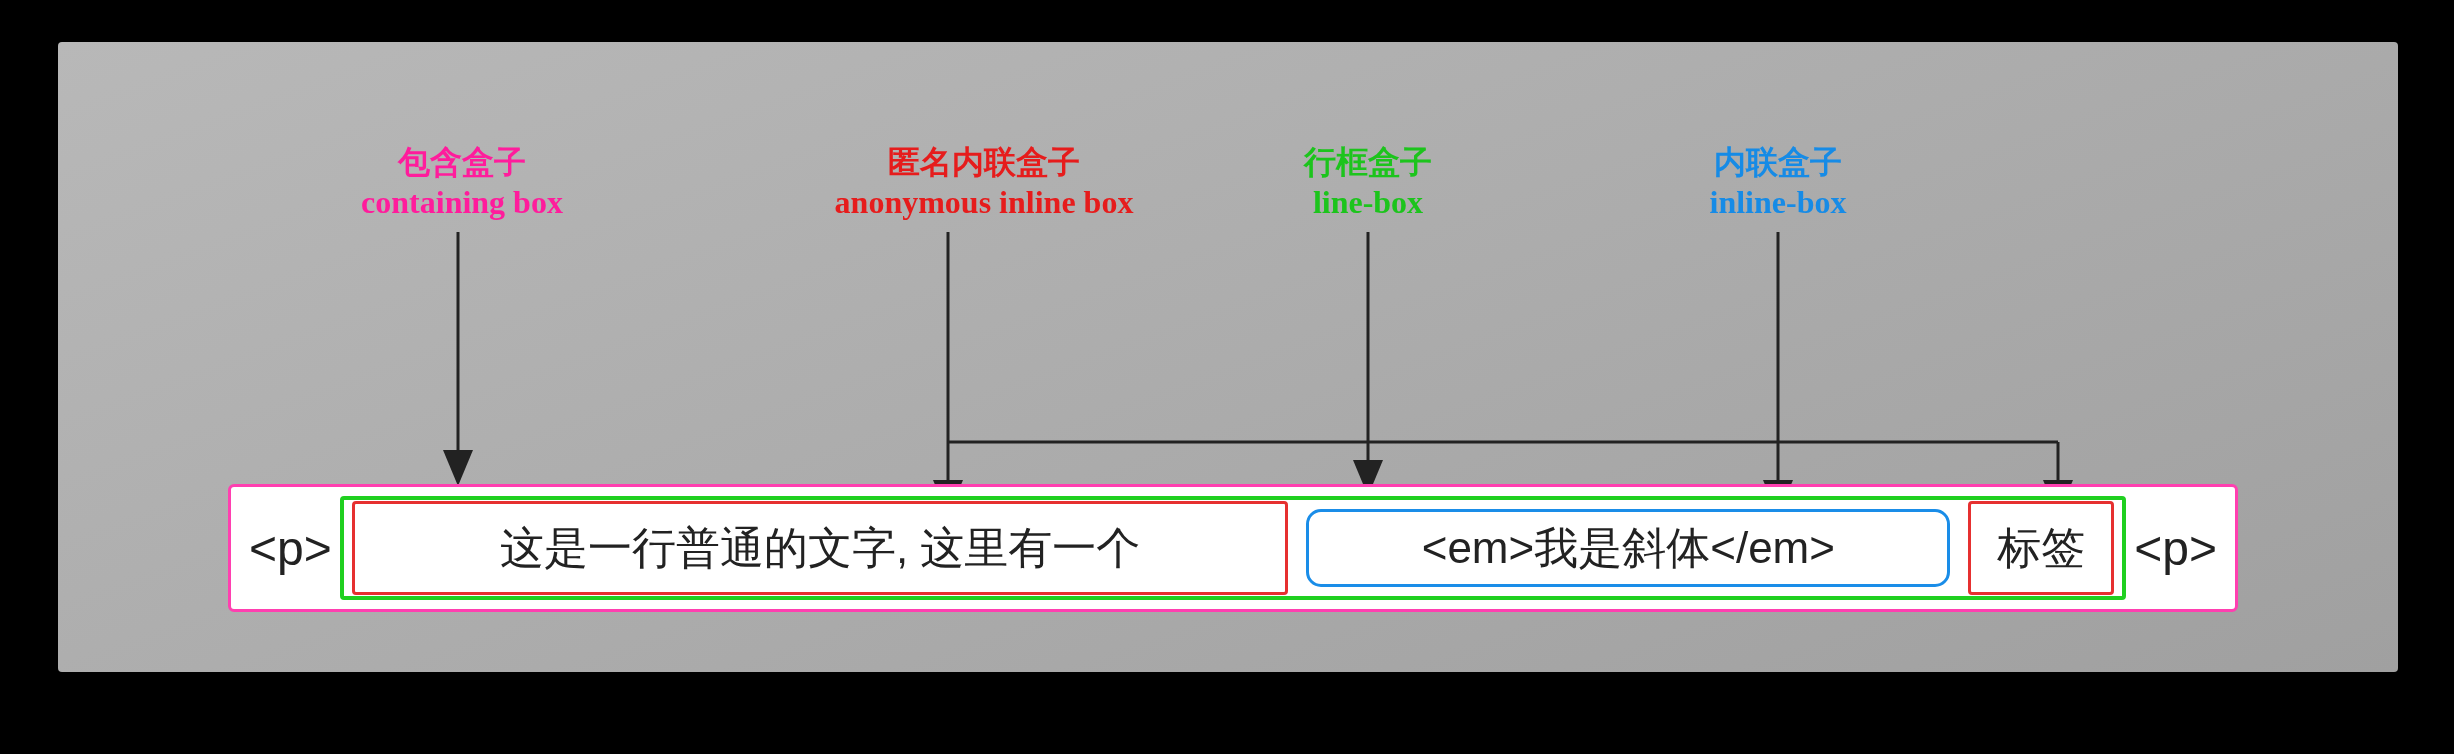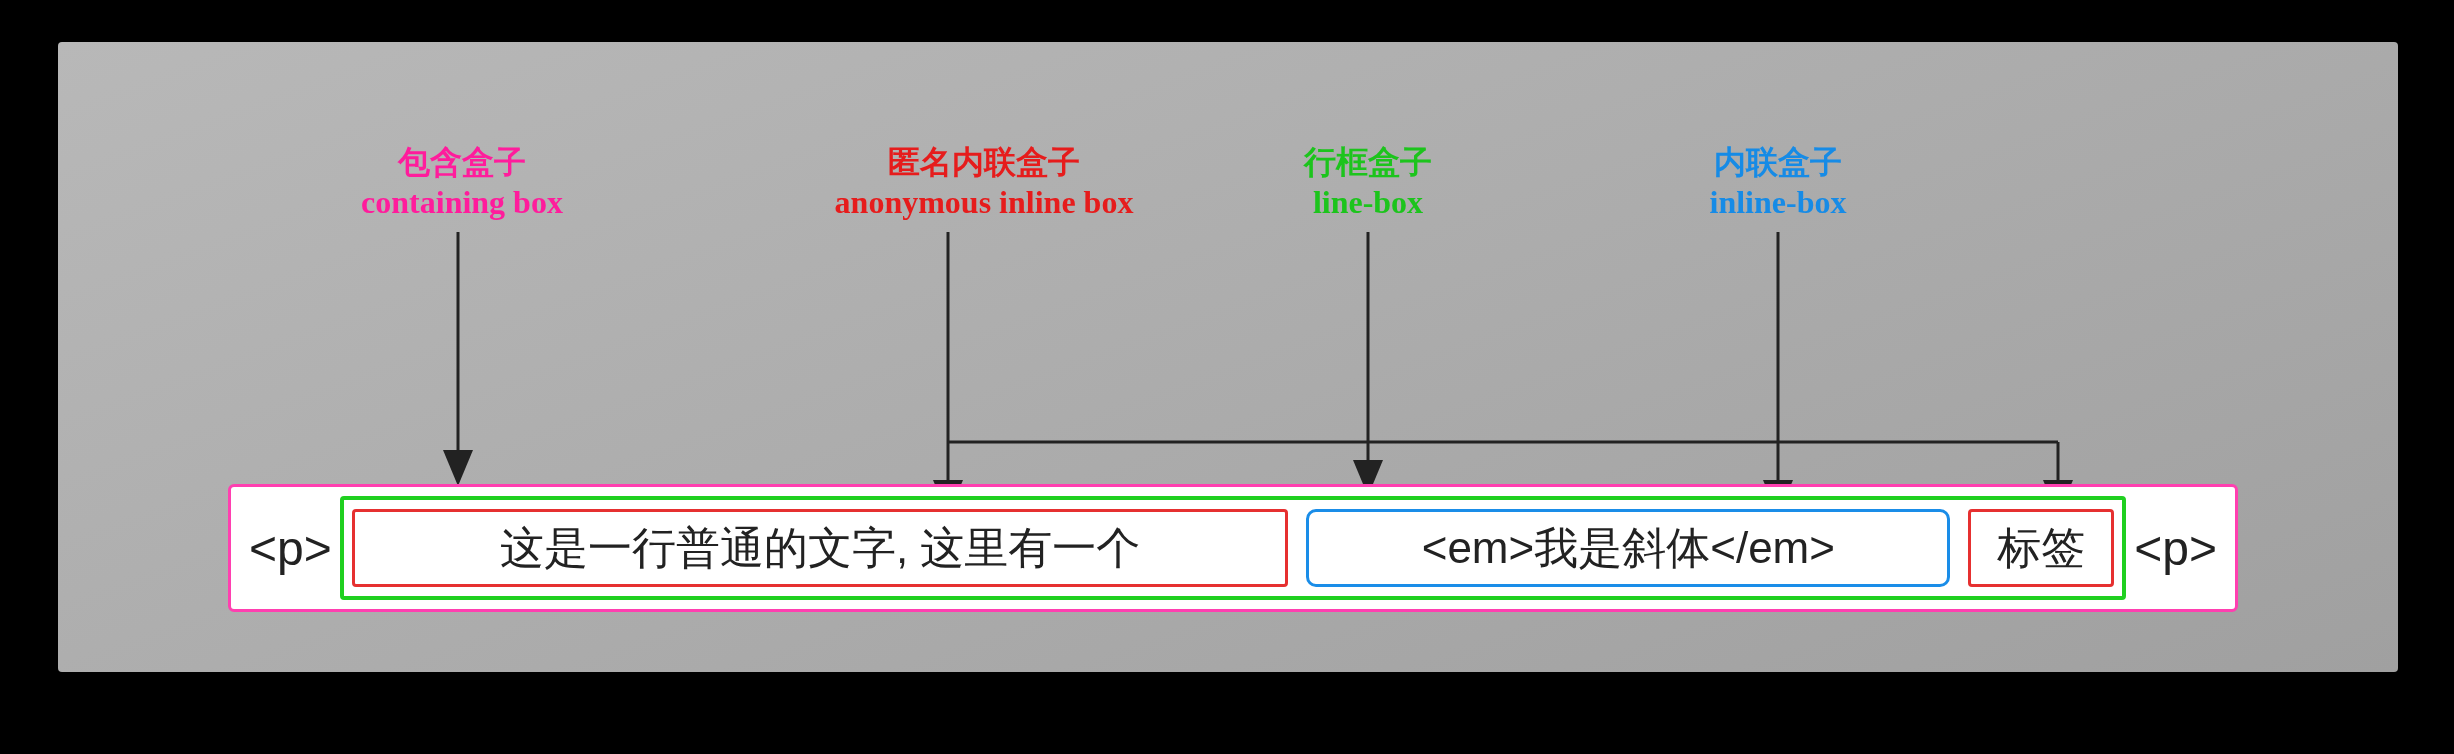--- a/index.html
+++ b/index.html
@@ -70,32 +70,32 @@
     flex: 1;
     height: 104px;
     display: flex;
     align-items: center;
     padding: 4px 8px;
     gap: 18px;
   }
   .anon-box {
     border: 3px solid #e63030;
     border-radius: 4px;
-    height: 78px;
+    height: 94px;
     display: flex;
     align-items: center;
     justify-content: center;
     font-size: 44px;
     color: #222;
     padding: 0 26px;
   }
   .anon1 { flex: 1.8; }
   .inline-box {
     border: 3px solid #1a8de8;
-    border-radius: 10px;
+    border-radius: 15px;
     height: 78px;
     display: flex;
     align-items: center;
     justify-content: center;
     font-size: 44px;
     color: #222;
     padding: 0 26px;
     flex: 1.2;
     white-space: nowrap;
   }

